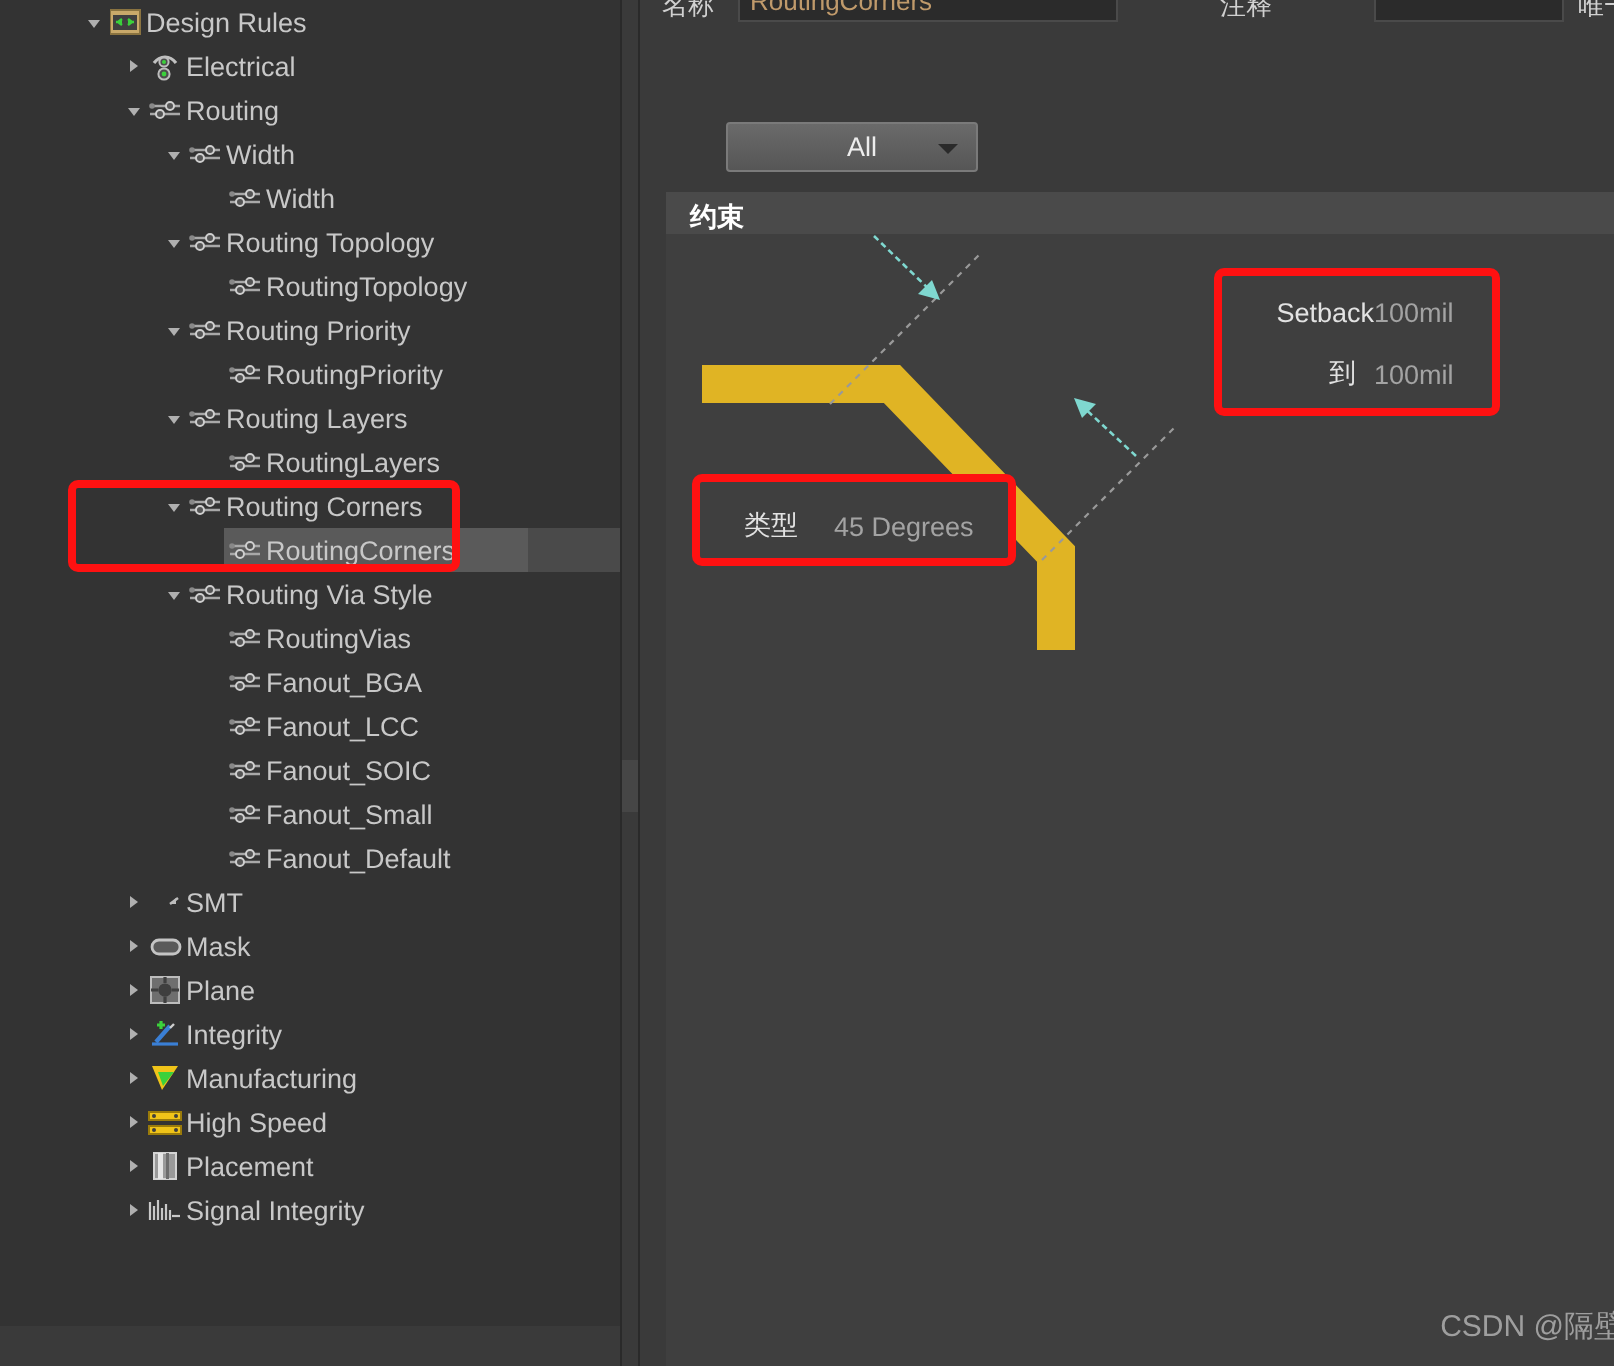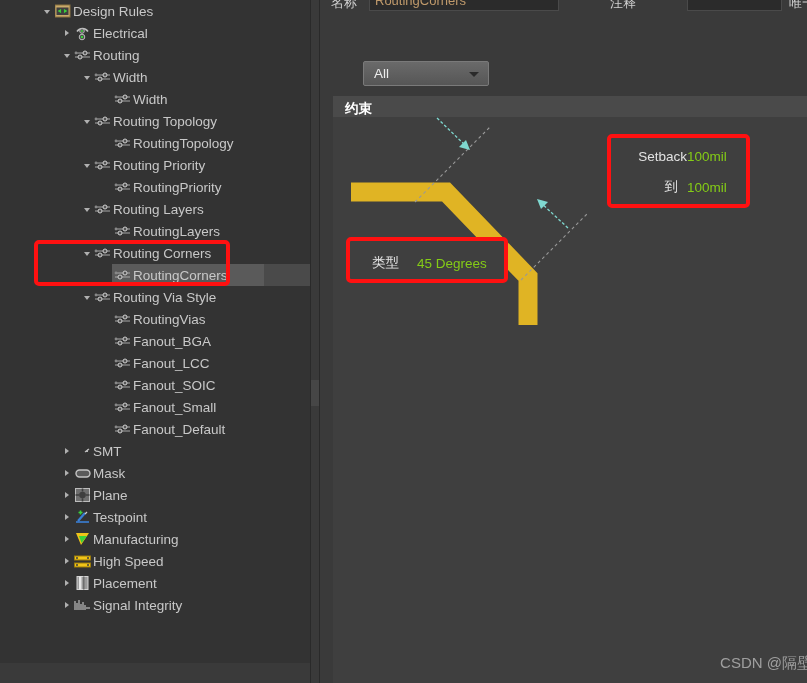--- a/index.html
+++ b/index.html
@@ -120,21 +120,21 @@
 
   
   .redbox {
     position: absolute;
     border: 4px solid #ff1111;
     border-radius: 5px;
     background: #3f3f3f;
   }
   .prop-row { position: absolute; display: flex; align-items: center; white-space: nowrap; }
   .prop-key { color: #e2e2e2; font-size: 13.5px; }
-  .prop-val { color: #84cc16; font-size: 13.5px; }
+  .prop-val { color: #a3a3a3; font-size: 13.5px; }
 
   
   #watermark {
     position: absolute; right: 14px; bottom: 10px;
     color: #a7a7a7; font-size: 15px; opacity: .92;
     white-space: nowrap;
   }
 </style>
 </head>
 <body>
@@ -465,21 +465,21 @@
           <span class="arrow-collapsed"></span>
         </div>
         <span class="ticon">
           <svg width="16" height="14">
             <path d="M1 12h13" stroke="#3a7fd5" stroke-width="1.6"></path>
             <path d="M3 11L10 3" stroke="#3a7fd5" stroke-width="2.2"></path>
             <path d="M3.5 2.5h4M5.5 0.5v4" stroke="#3bd13b" stroke-width="1.6"></path>
             <path d="M10 4l2-2" stroke="#cfcfcf" stroke-width="1.2"></path>
           </svg>
         </span>
-        <span class="tlabel">Testpoint</span>
+        <span class="tlabel">Integrity</span>
       </div>
       <div class="tree-row">
         <div style="width: 26px; flex: 0 0 26px;"></div>
         <div class="tw">
           <span class="arrow-collapsed"></span>
         </div>
         <span class="ticon">
           <svg width="15" height="14">
             <path d="M1 1h13L6 13z" fill="#f0c419"></path>
             <path d="M4 4h8L6.5 11z" fill="#3bd13b"></path>
@@ -541,21 +541,21 @@
 
     <div id="top-row">
       <div class="tr-label" style="left:10px;">名称</div>
       <div class="tr-field" style="left:48px; width:190px;">RoutingCorners</div>
       <div class="tr-label" style="left:289px;">注释</div>
       <div class="tr-field" style="left:366px; width:95px;"></div>
       <div class="tr-label" style="left:468px;">唯一 ID</div>
     </div>
 
 
-    <div class="combo" style="left:42px; top:61px; width:126px;">
+    <div class="combo" style="left:42px; top:61px; width:126px;justify-content:center;">
       <span>All</span>
       <span class="combo-arrow"></span>
     </div>
 
     <div class="section-header" style="top:96px; width:474px;">约束</div>
 
     <div id="diagram">
 
       <svg width="474" height="260" style="position:absolute;left:0;top:0;">
 

